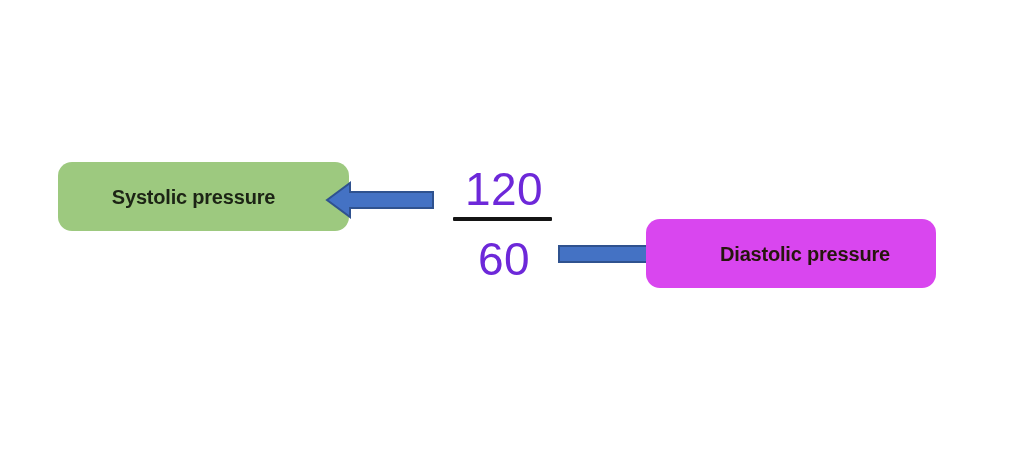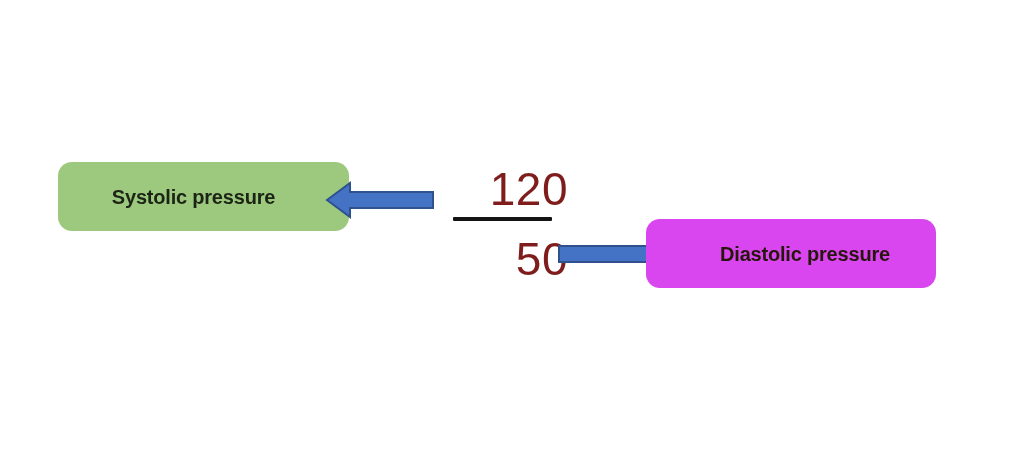--- a/index.html
+++ b/index.html
@@ -84,25 +84,25 @@
   #fraction {
     position: absolute;
     left: 440px;
     top: 110px;
     width: 128px;
     height: 125px;
   }
   .frac-num, .frac-den {
     position: absolute;
     width: 100%;
-    text-align: right;
+    text-align: center;
     font-family: "Liberation Sans", sans-serif;
     font-weight: 400;
     font-size: 46px;
-    color: #7f1d1d;
+    color: #6d28d9;
     line-height: 1;
     letter-spacing: 0.5px;
   }
   .frac-num { top: 10px; }
   .frac-den { top: 80px; }
   #fraction-bar {
     position: absolute;
     left: 13px;
     top: 61px;
     width: 99px;
@@ -122,21 +122,21 @@
 
   <div class="arrow" id="arrow-to-systolic">
     <svg width="112" height="44" viewBox="0 0 112 44" xmlns="http://www.w3.org/2000/svg">
       <polygon points="3,22 26,5 26,14 109,14 109,30 26,30 26,39" fill="#4472C4" stroke="#2F528F" stroke-width="2" stroke-linejoin="miter"></polygon>
     </svg>
   </div>
 
   <div id="fraction">
     <div class="frac-num">120</div>
     <div id="fraction-bar"></div>
-    <div class="frac-den">50</div>
+    <div class="frac-den">60</div>
   </div>
 
   <div class="arrow" id="arrow-to-diastolic">
     <svg width="124" height="44" viewBox="0 0 124 44" xmlns="http://www.w3.org/2000/svg">
       <polygon points="121,22 98,5 98,14 5,14 5,30 98,30 98,39" fill="#4472C4" stroke="#2F528F" stroke-width="2" stroke-linejoin="miter"></polygon>
     </svg>
   </div>
 
   <div class="label-box" id="diastolic-box">
     <span class="box-text">Diastolic pressure</span>

